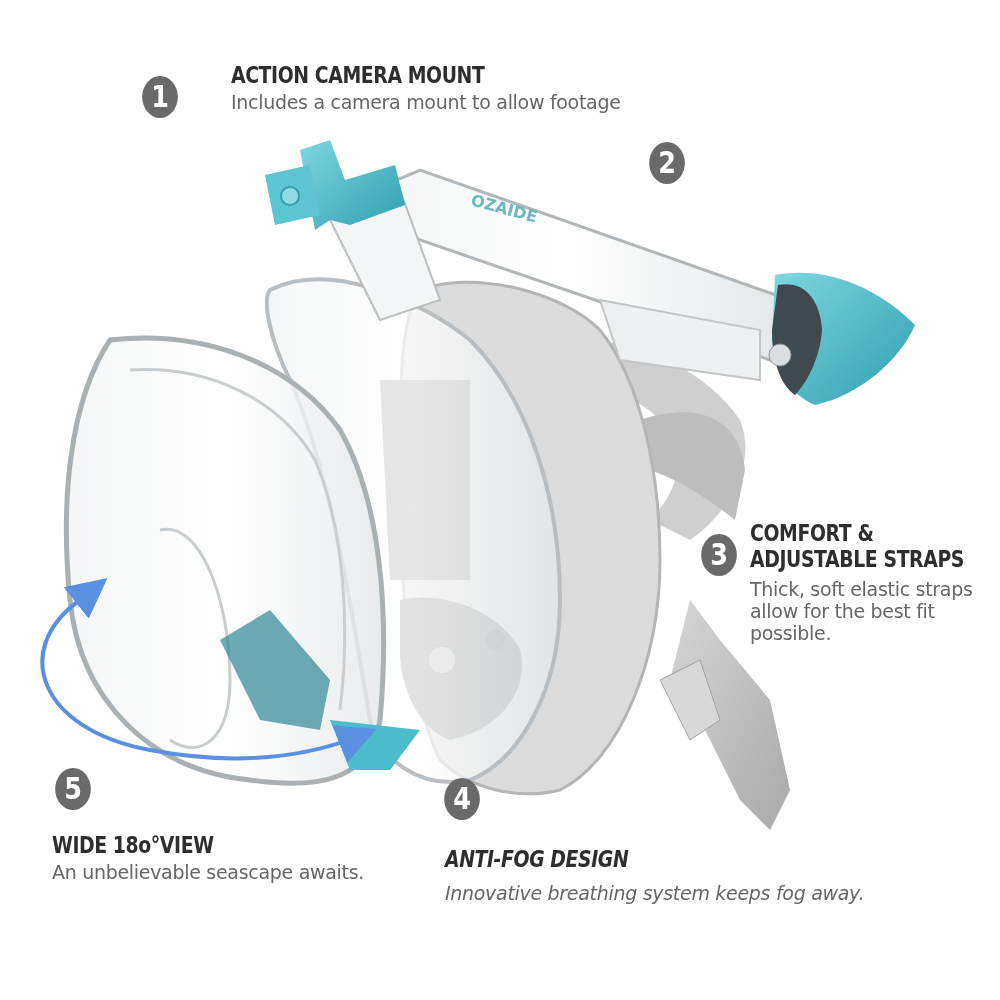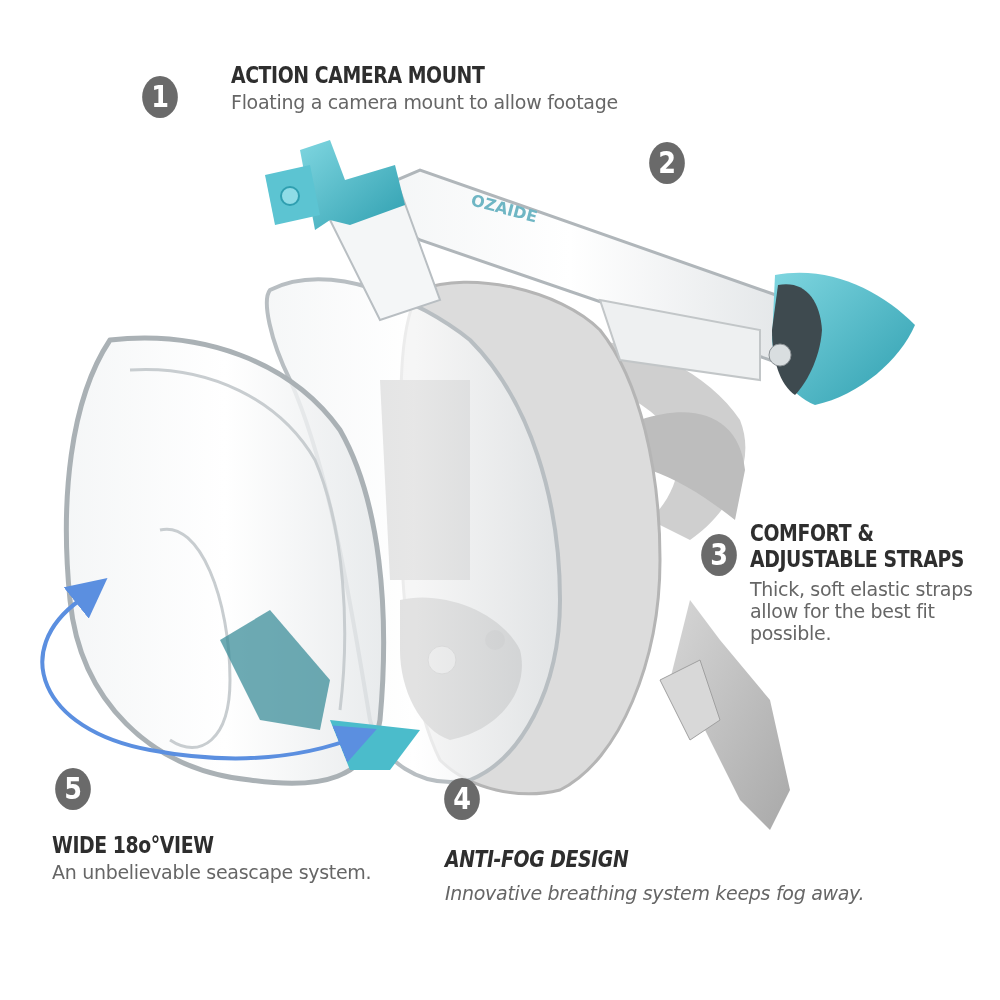--- a/index.html
+++ b/index.html
@@ -103,21 +103,21 @@
     </g>
 
     <path d="M80 600 C10 650 40 730 150 750 C230 765 300 760 362 735" fill="none" stroke="#5b8fe0" stroke-width="4" marker-end="url(#arrowhead)"></path>
     <path d="M80 600 L95 588" stroke="#5b8fe0" stroke-width="4" marker-end="url(#arrowhead)"></path>
   </svg>
 
   <div class="badge" style="left:139px; top:76px;">1</div>
   <div class="callout" style="left:200px; top:62px;margin-left:31px;">
     <div class="title">ACTION CAMERA MOUNT</div>
     <div class="desc" style="margin-top:3px;">
-      <span>Floating a camera mount to allow footage</span>
+      <span>Includes a camera mount to allow footage</span>
     </div>
   </div>
 
   <div class="badge" style="left:646px; top:142px;">2</div>
 
   <div class="badge" style="left:698px; top:534px;">3</div>
   <div class="callout" style="left:750px; top:520px;">
     <div class="title">COMFORT &amp;</div>
     <div class="title">ADJUSTABLE STRAPS</div>
     <div class="desc" style="margin-top:6px;">
@@ -132,17 +132,17 @@
     <div class="title">ANTI-FOG DESIGN</div>
     <div class="desc" style="margin-top:10px;">
       <span>Innovative breathing system keeps fog away.</span>
     </div>
   </div>
 
   <div class="badge" style="left:52px; top:768px;">5</div>
   <div class="callout" style="left:52px; top:826px;margin-top:6px;">
     <div class="title">WIDE 18o°VIEW</div>
     <div class="desc" style="margin-top:3px;">
-      <span>An unbelievable seascape system.</span>
+      <span>An unbelievable seascape awaits.</span>
     </div>
   </div>
 
 </div>
 
 </body></html>

